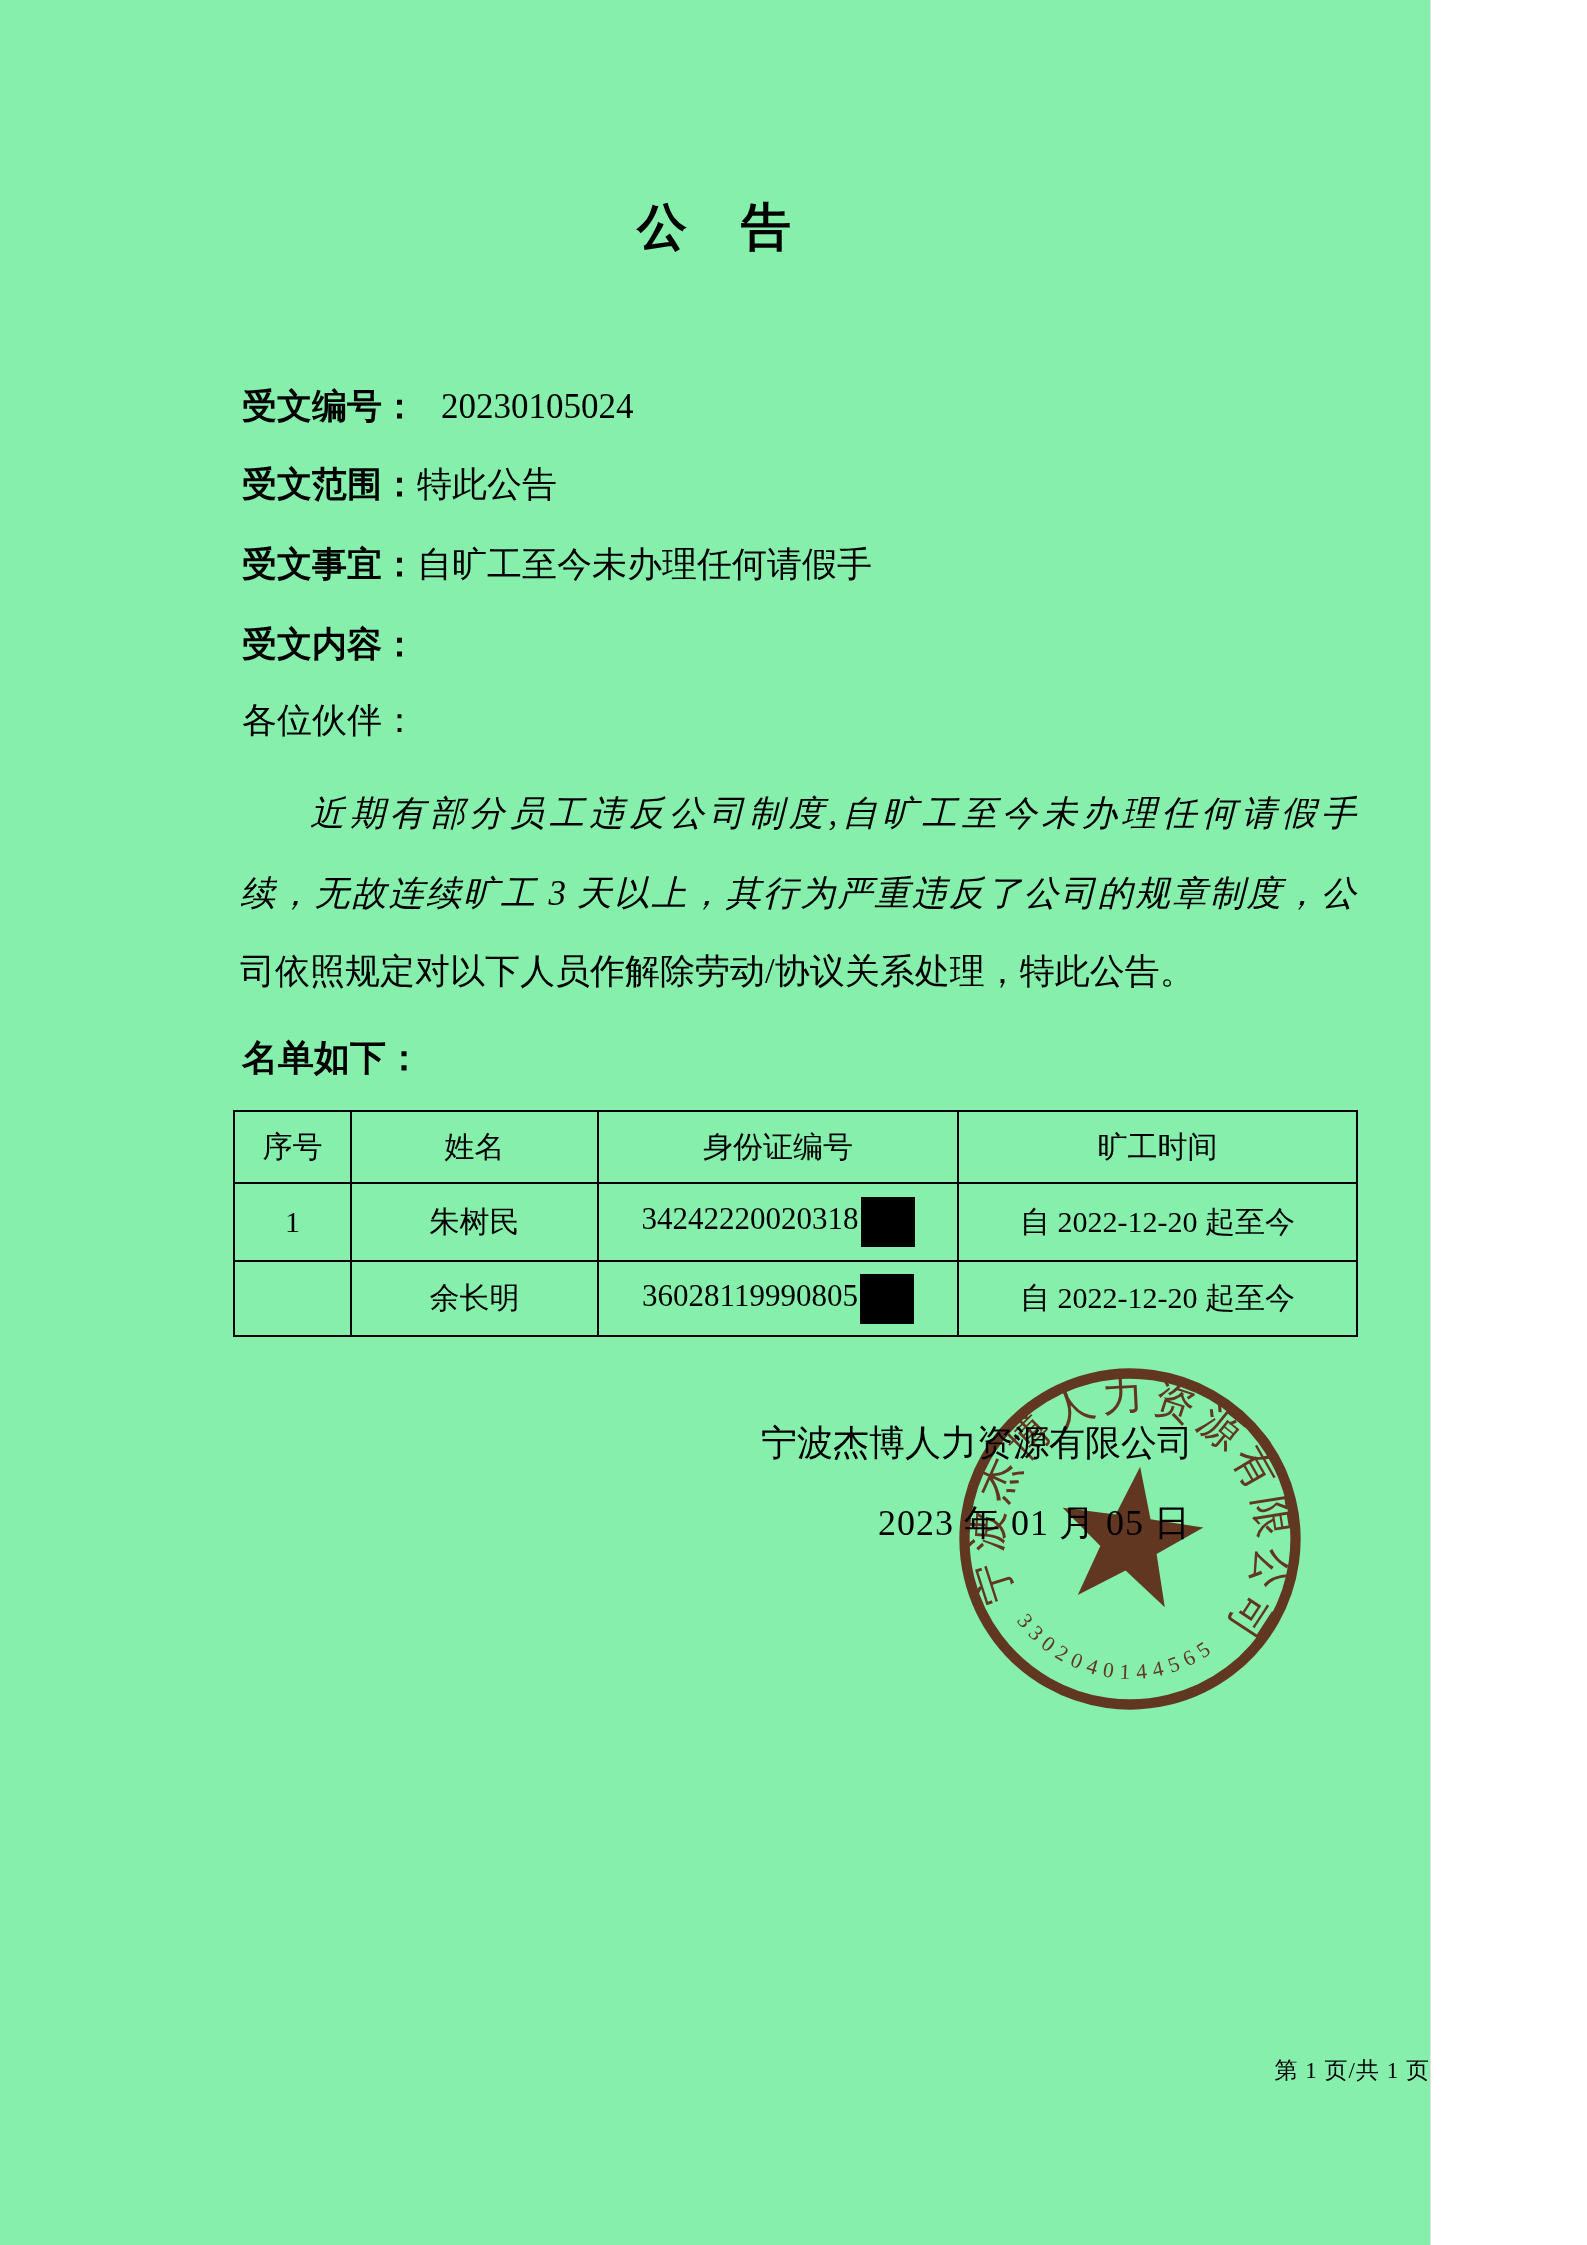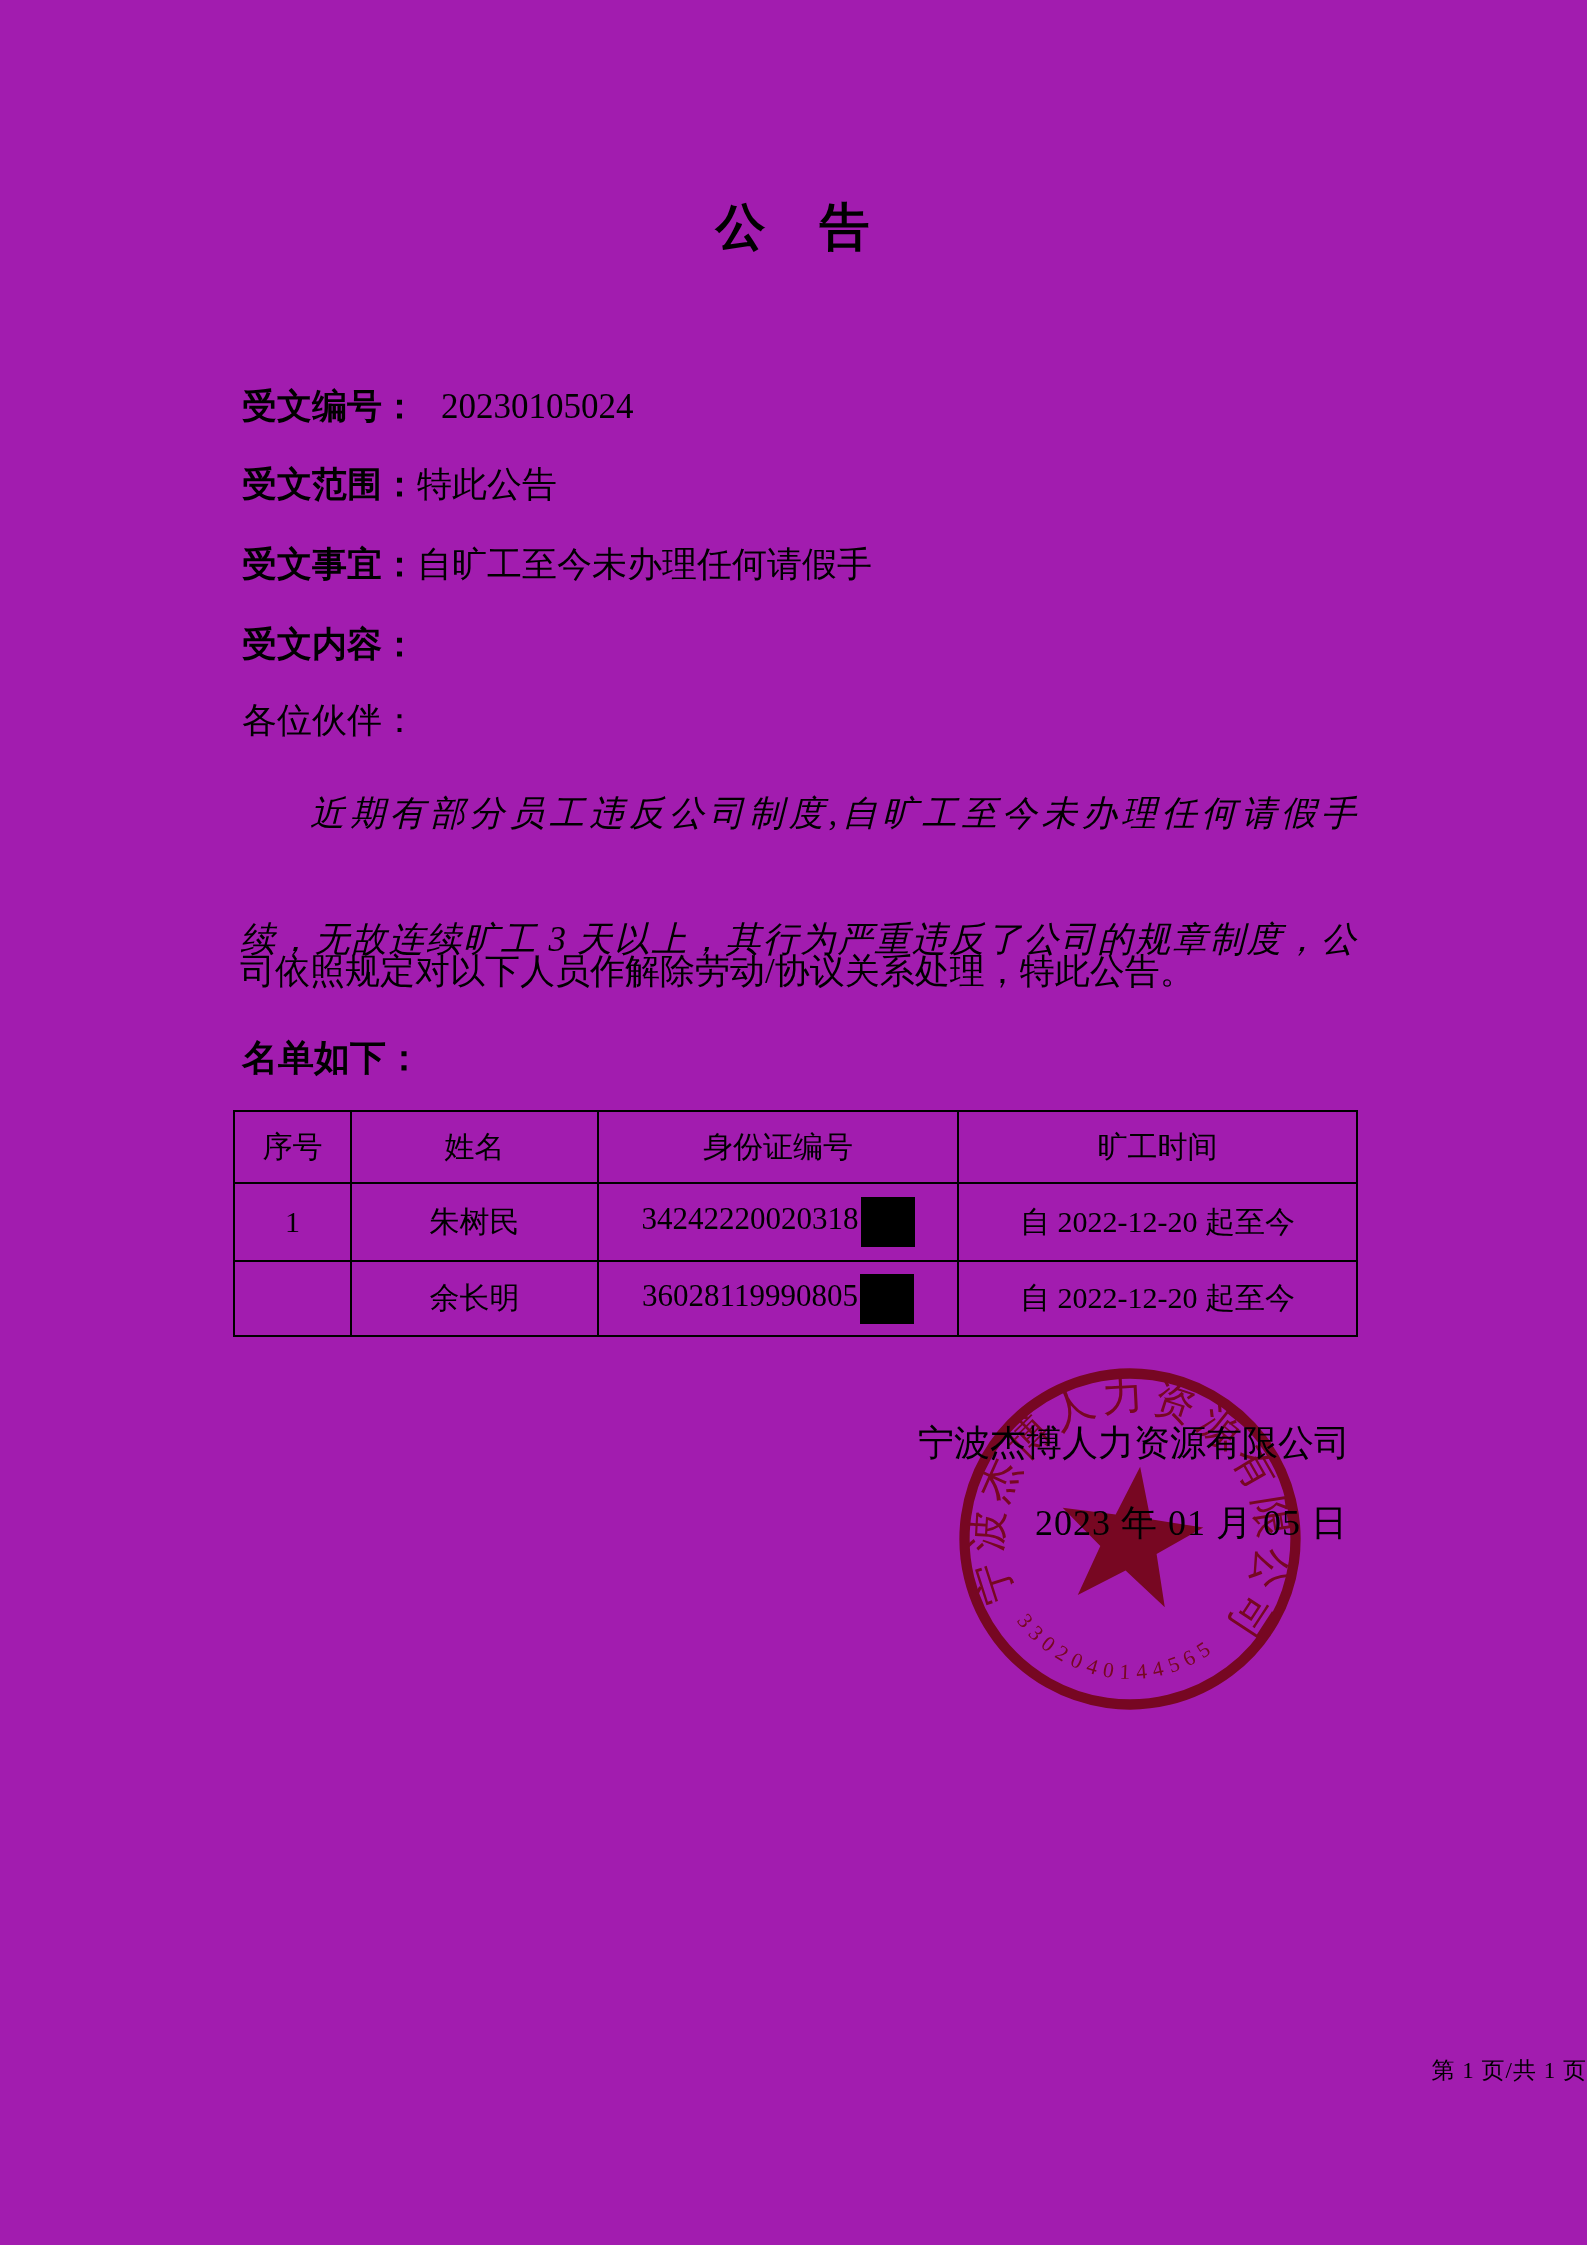--- a/index.html
+++ b/index.html
@@ -1,19 +1,19 @@
 <!DOCTYPE html>
 <html><head>
 <meta charset="utf-8">
 <style>
   html,body{margin:0;padding:0;background:#ffffff;}
   .page{
     position:relative;
-    width:1587px;height:2245px;
-    background:#a21caf;
+    width:1430px;height:2245px;
+    background:#86efac;
     outline:1px solid #e3e3e3;
     overflow:hidden;
     font-family:"Liberation Serif","DejaVu Serif",serif;
     color:#000;
   }
   .abs{position:absolute;}
   .doc-title{
     top:194px;left:0;width:100%;
     text-align:center;
     font-size:50px;font-weight:700;
@@ -84,21 +84,21 @@
     <span class="field-label">受文事宜：</span><span class="field-value">自旷工至今未办理任何请假手</span>
   </div>
 
   <div class="abs field-row" style="top:621px">
     <span class="field-label">受文内容：</span><span class="field-value"></span>
   </div>
 
   <div class="abs salutation">各位伙伴：</div>
 
   <div class="abs body-line just indent" style="top:794px">近期有部分员工违反公司制度,自旷工至今未办理任何请假手</div>
-  <div class="abs body-line just" style="top:920px">续，无故连续旷工 3 天以上，其行为严重违反了公司的规章制度，公</div>
+  <div class="abs body-line just" style="top:874px">续，无故连续旷工 3 天以上，其行为严重违反了公司的规章制度，公</div>
   <div class="abs body-line" style="top:952px">司依照规定对以下人员作解除劳动/协议关系处理，特此公告。</div>
 
   <div class="abs list-label">名单如下：</div>
 
   <table class="roster">
     <colgroup>
       <col style="width:117px">
         <col style="width:247px">
         <col style="width:360px">
         <col style="width:399px">

